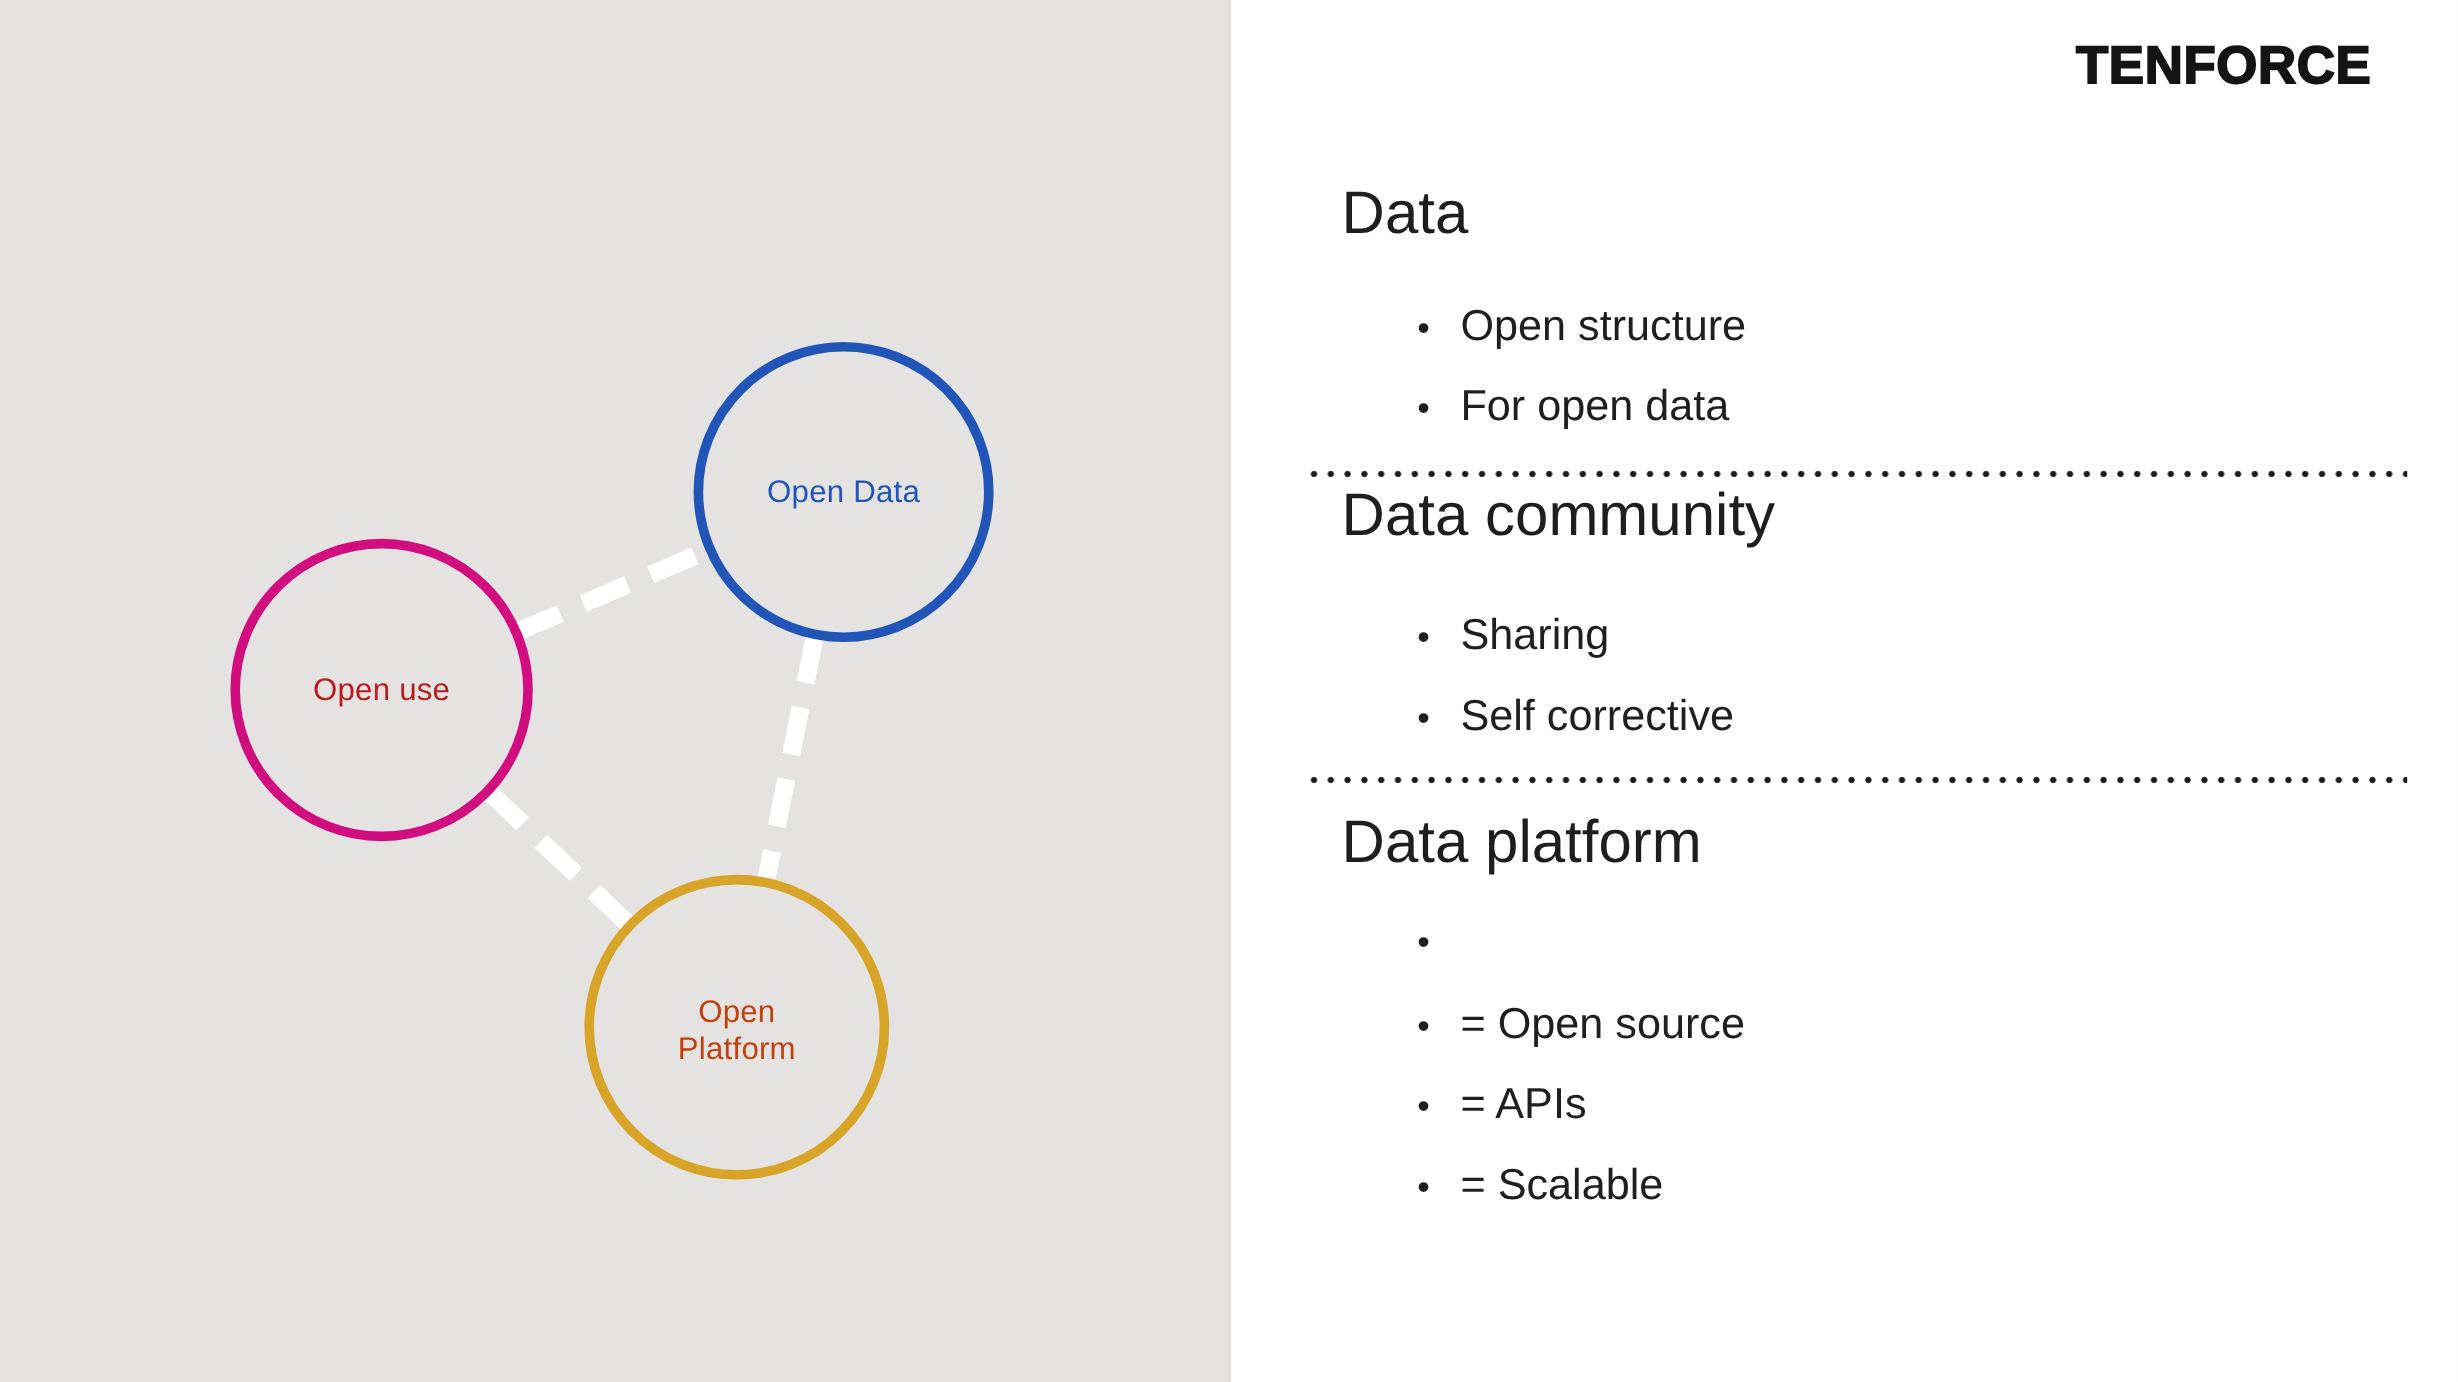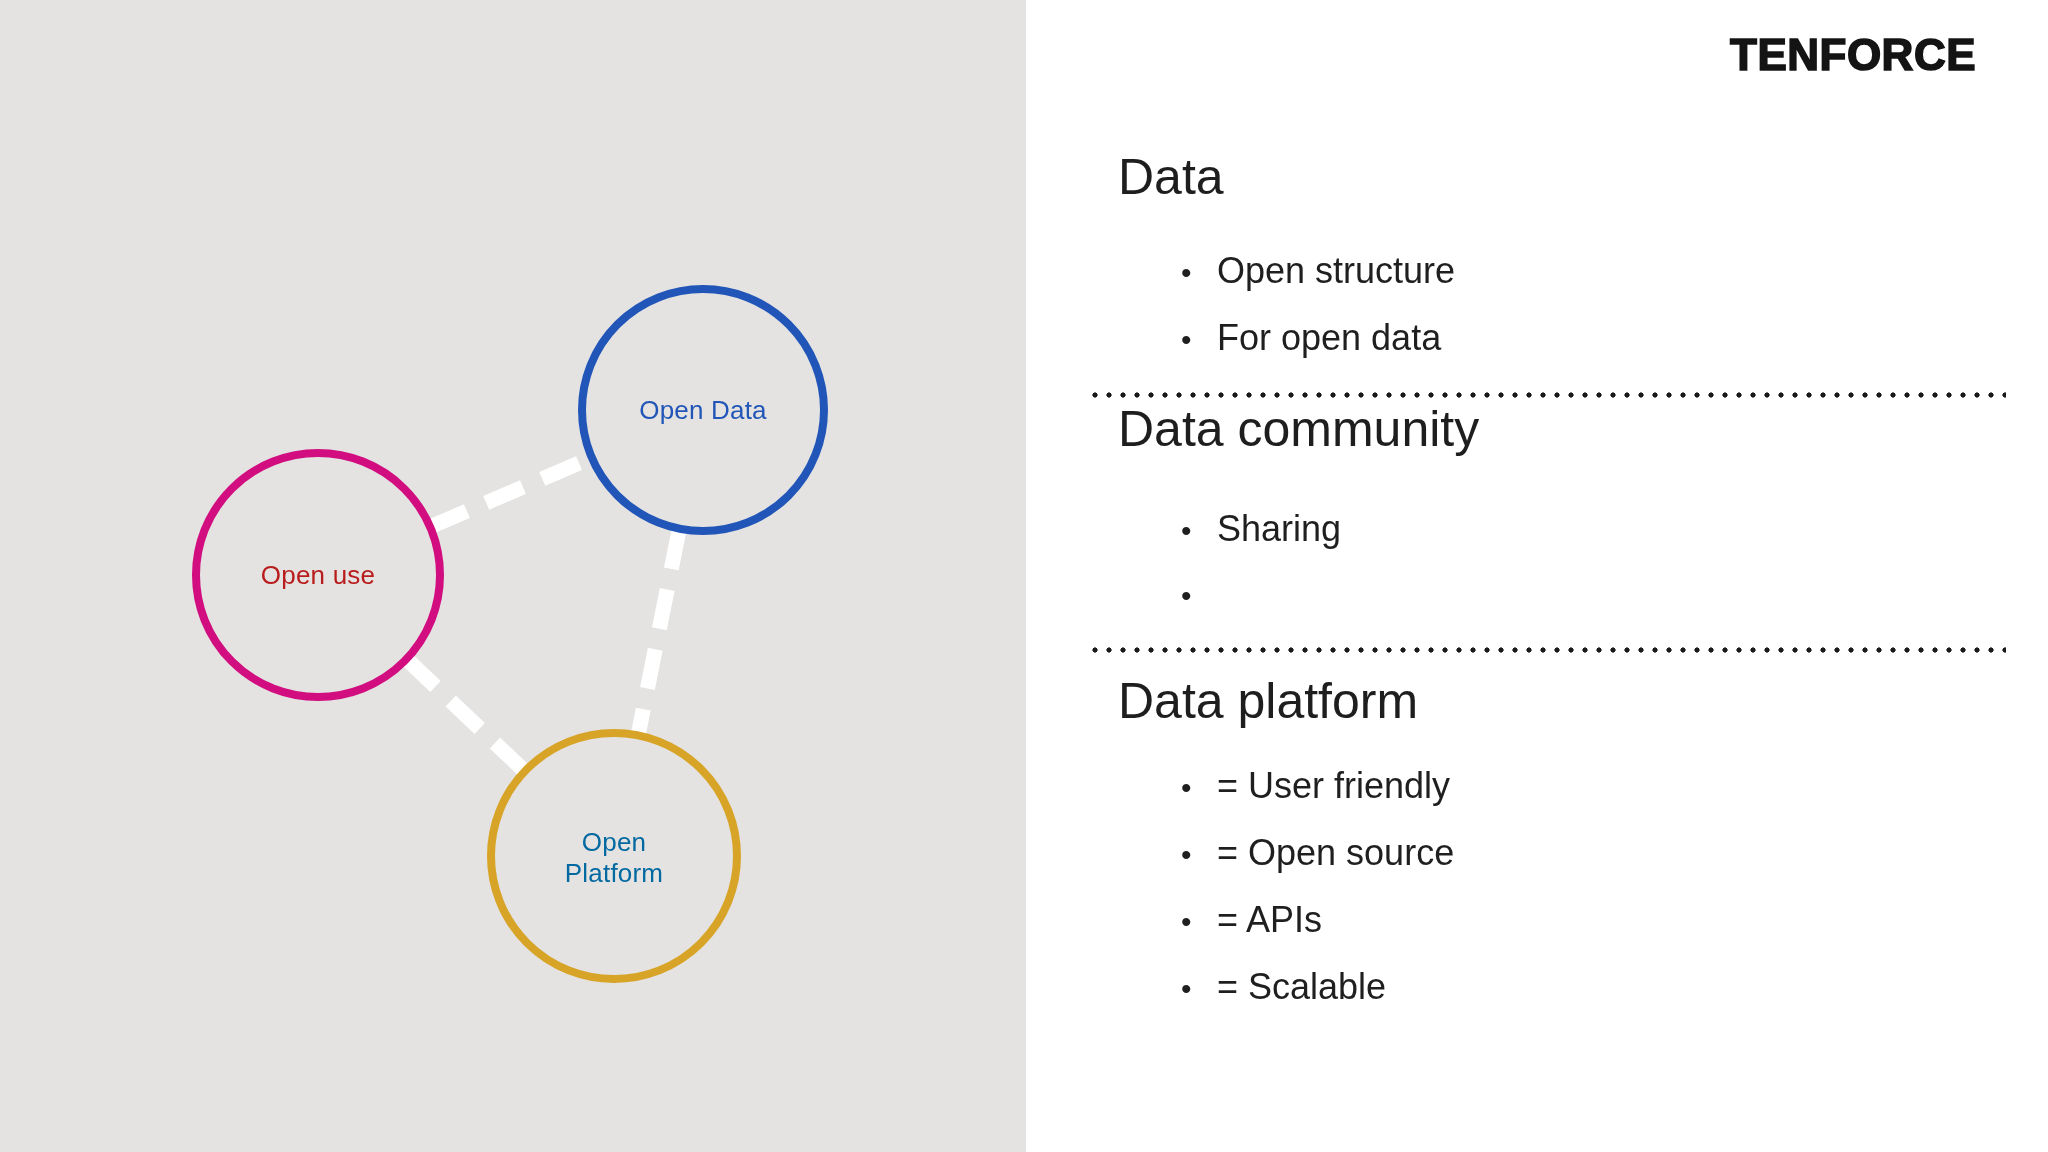--- a/index.html
+++ b/index.html
@@ -34,21 +34,21 @@
     position: absolute;
     width: 160px;
     transform: translate(-50%, -50%);
     text-align: center;
     font-size: 26px;
     line-height: 1.18;
     letter-spacing: 0.2px;
   }
   .node-label.blue   { color: #2156b8; }
   .node-label.pink   { color: #b91c1c; }
-  .node-label.yellow { color: #0369a1; }
+  .node-label.yellow { color: #c2410c; }
 
   
   .right-panel {
     position: absolute;
     left: 1026px; top: 0;
     width: 1012px;
     height: 1152px;
     background: #ffffff;
     color: #1e1e1e;
   }
@@ -154,30 +154,30 @@
     <div class="divider" id="div-1"></div>
 
     <h1 class="section-title" id="title-2">Data community</h1>
     <ul class="bullet-list" id="list-2">
       <li>
         <span class="bullet">•</span>
         <span>Sharing</span>
       </li>
       <li>
         <span class="bullet">•</span>
+        <span>Self corrective</span>
       </li>
     </ul>
 
     <div class="divider" id="div-2"></div>
 
     <h1 class="section-title" id="title-3">Data platform</h1>
     <ul class="bullet-list" id="list-3">
       <li>
         <span class="bullet">•</span>
-        <span>= User friendly</span>
       </li>
       <li>
         <span class="bullet">•</span>
         <span>= Open source</span>
       </li>
       <li>
         <span class="bullet">•</span>
         <span>= APIs</span>
       </li>
       <li>

